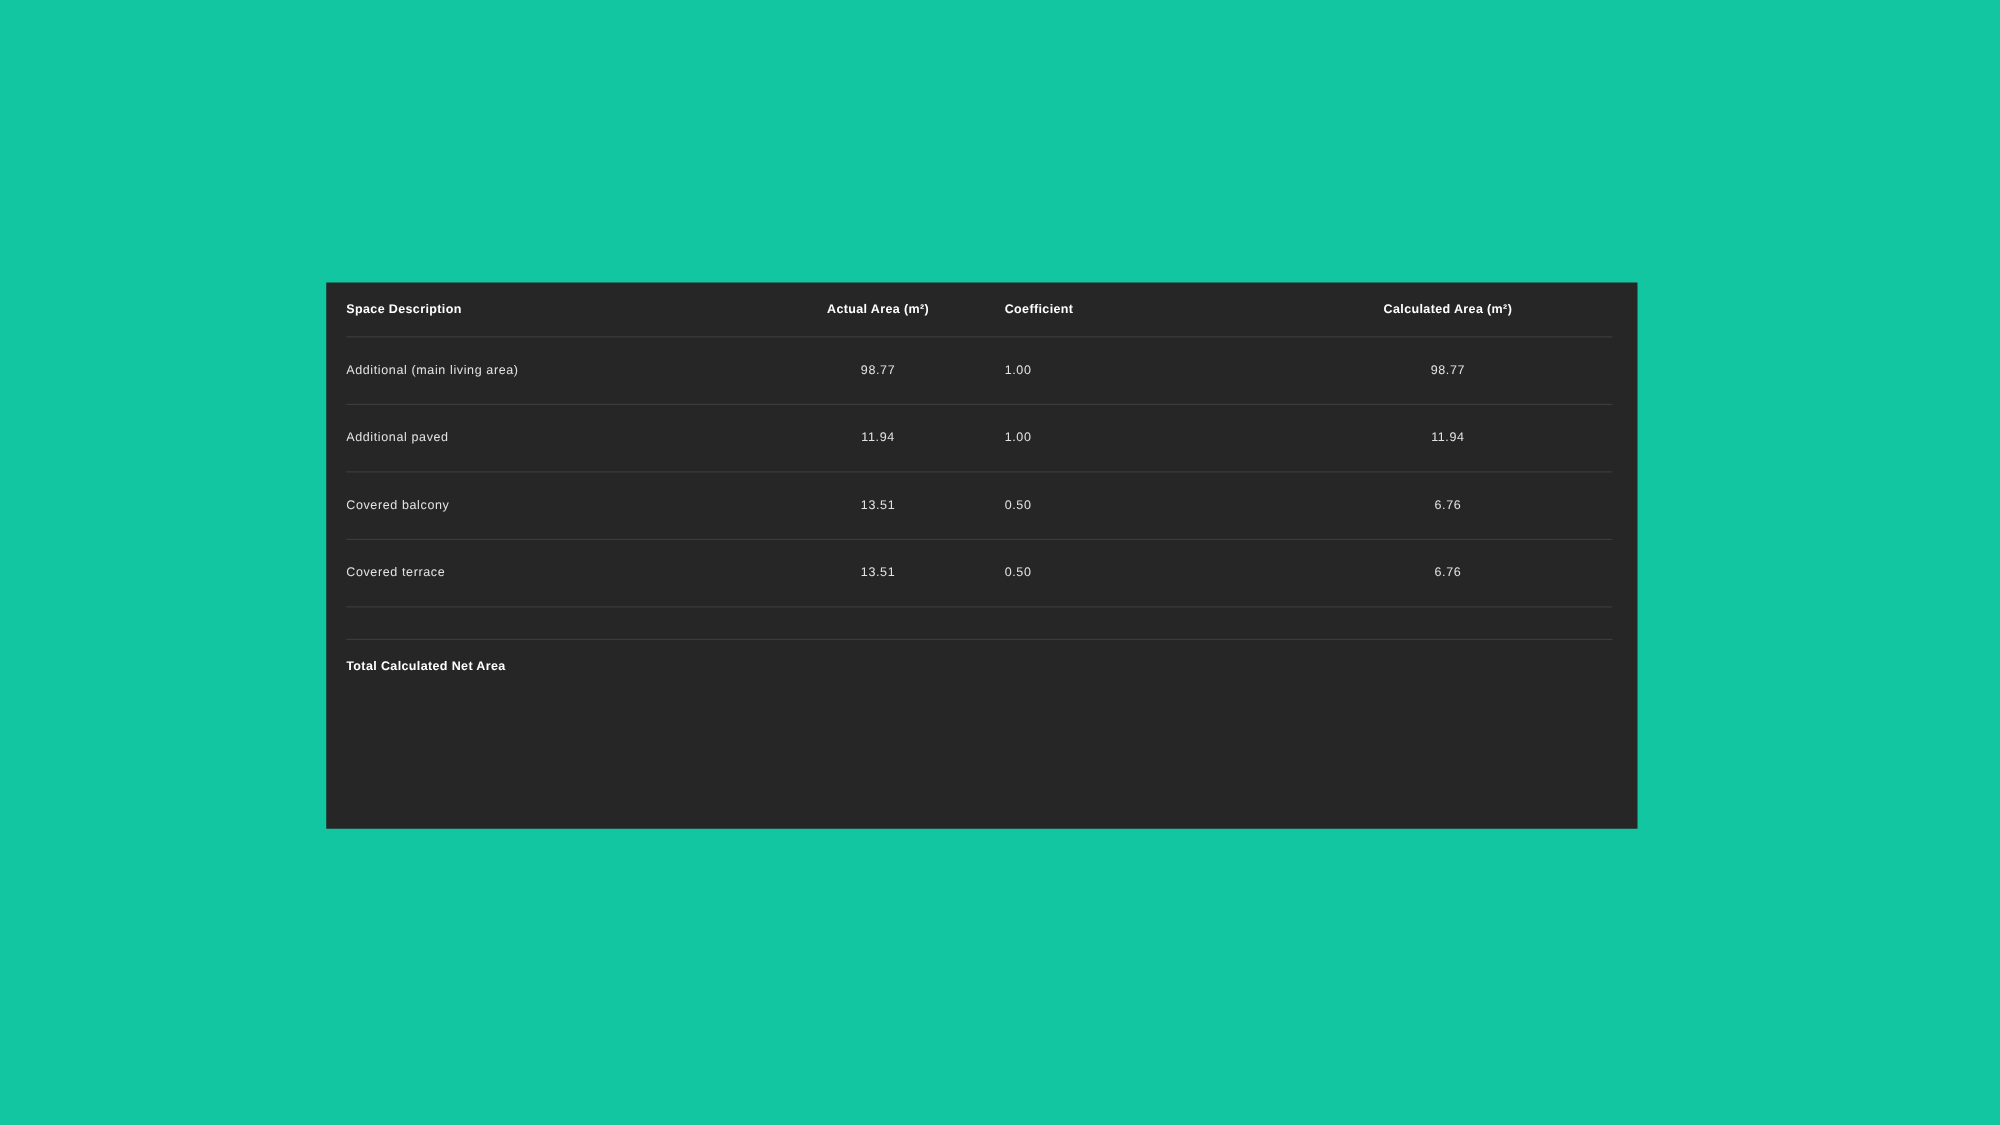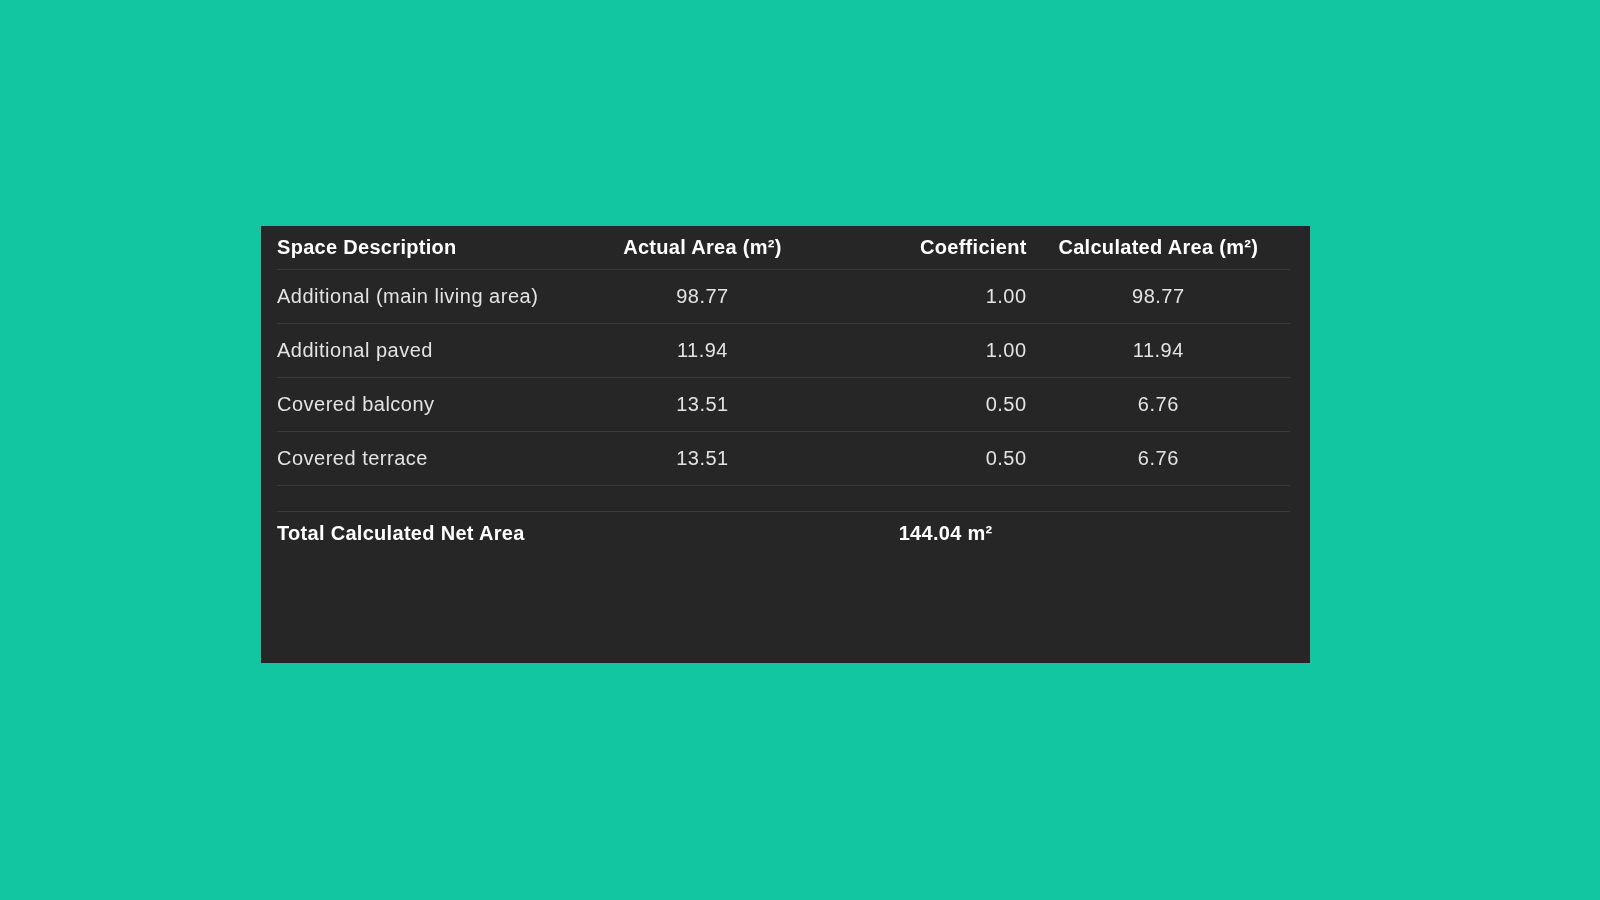--- a/index.html
+++ b/index.html
@@ -29,27 +29,27 @@
     border-bottom: 1px solid #3b3b3b;
   }
   .t-row.header { height: 44px; }
   .t-row.data   { height: 54px; }
   .t-row.spacer { height: 26px; }
   .t-row.total  { height: 43px; border-bottom: none; }
   .cell {
     box-sizing: border-box;
     white-space: nowrap;
     overflow: hidden;
-    font-size: 20px;
+    font-size: 10px;
     letter-spacing: 0.5px;
     color: #e3e3e3;
   }
   .c-desc   { width: 32%; text-align: left; }
   .c-actual { width: 20%; text-align: center; }
-  .c-coef   { width: 22%; text-align: right; }
+  .c-coef   { width: 22%; text-align: left; }
   .c-calc   { width: 26%; flex: 1; text-align: center; }
   .header .cell {
     font-weight: bold;
     color: #ffffff;
     letter-spacing: 0.3px;
   }
   .total .cell {
     font-weight: bold;
     color: #ffffff;
     letter-spacing: 0.3px;
@@ -94,16 +94,15 @@
     <div class="cell c-coef">0.50</div>
     <div class="cell c-calc">6.76</div>
   </div>
 
 
 
   <div class="t-row spacer"></div>
 
   <div class="t-row total">
     <div class="cell c-desc">Total Calculated Net Area</div>
-    <div class="cell c-calc">144.04 m²</div>
   </div>
 
 </div>
 
 </body></html>

